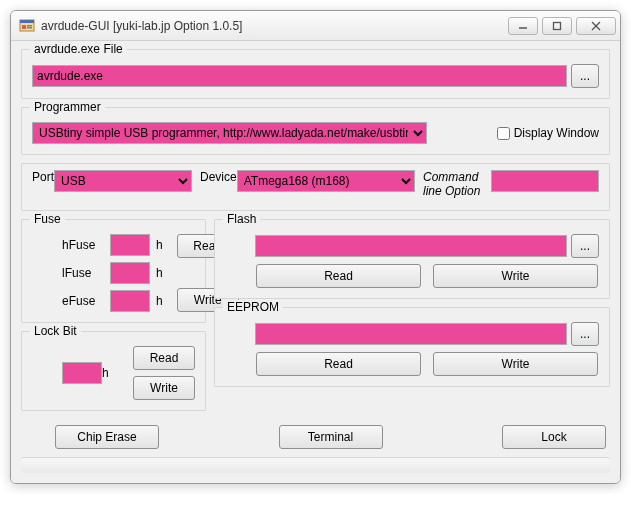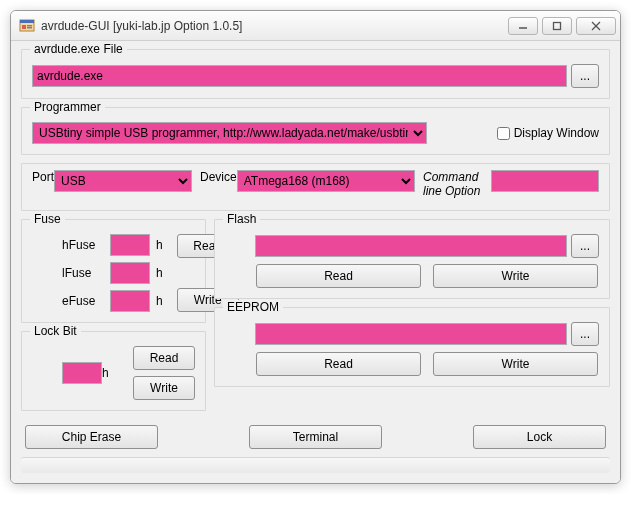--- a/index.html
+++ b/index.html
@@ -116,21 +116,21 @@
   .fuse-stack { display:flex; flex-direction:column; gap:6px; margin-left:4px; }
 
   .flash-path-row { display:flex; align-items:center; gap:4px; }
   .flash-path-row .txt { flex:1; }
   .btnpair { display:flex; gap:12px; margin-top:6px; justify-content:center;}
 
   .lockbox { padding-top:14px; }
 
   
   .bottom-row { display:flex; justify-content:space-between; padding: 4px 4px 0 4px; }
-  .bottom-row .btn { width: 133px; }
+  .bottom-row .btn { width: 104px; margin-left: 30px; }
 
   
   .statusbar {
     height: 16px;
     border-top: 1px solid #d6d6d6;
     background: linear-gradient(#f7f7f7,#e9e9e9);
     margin-top:8px;
     border-radius: 3px;
   }
 </style>

